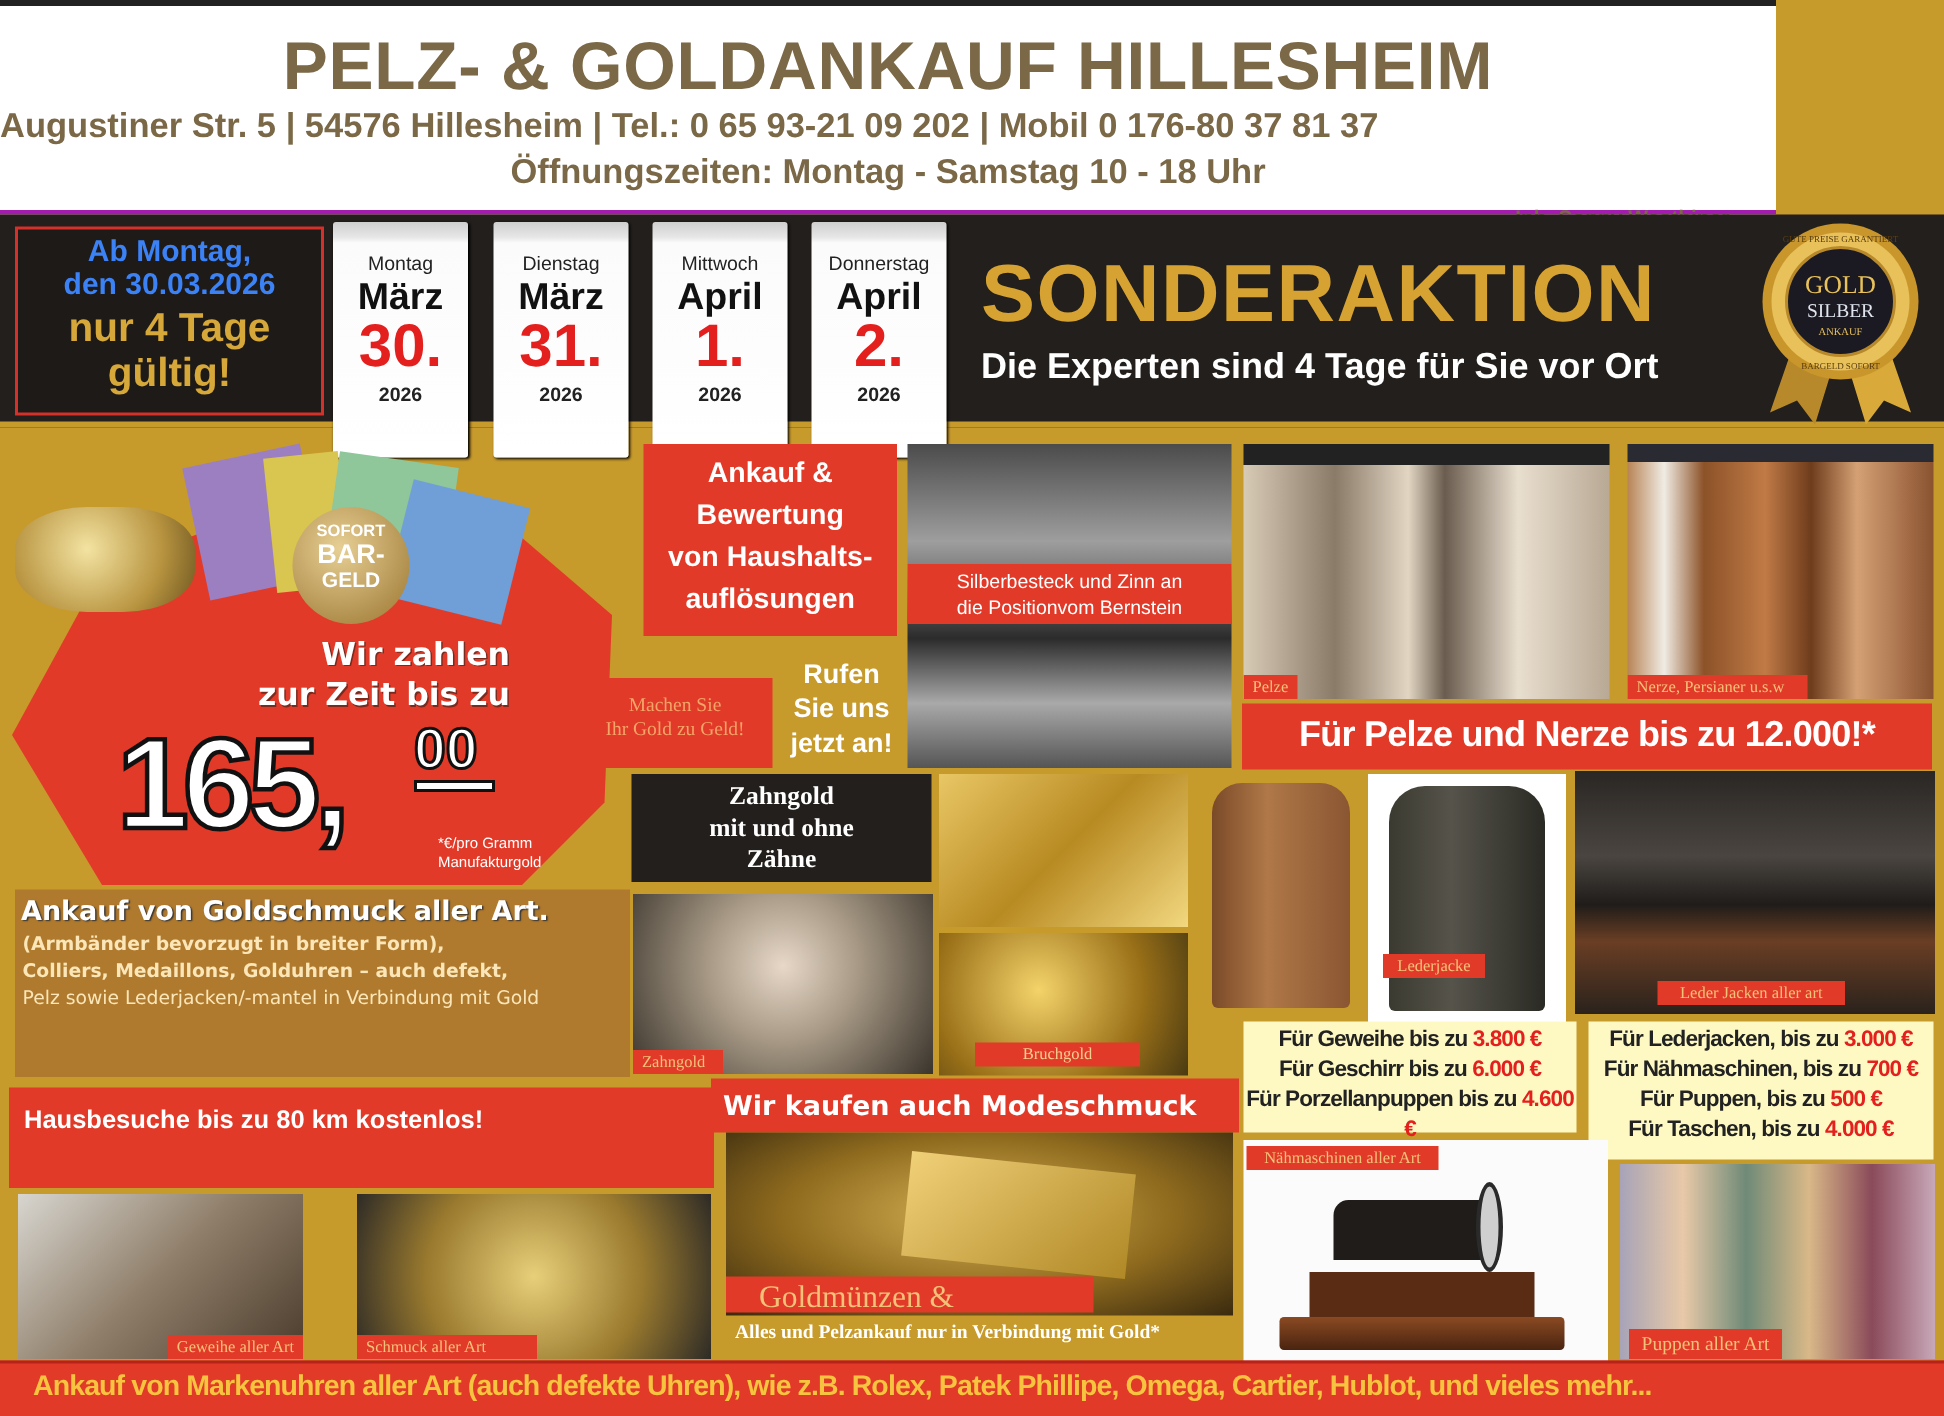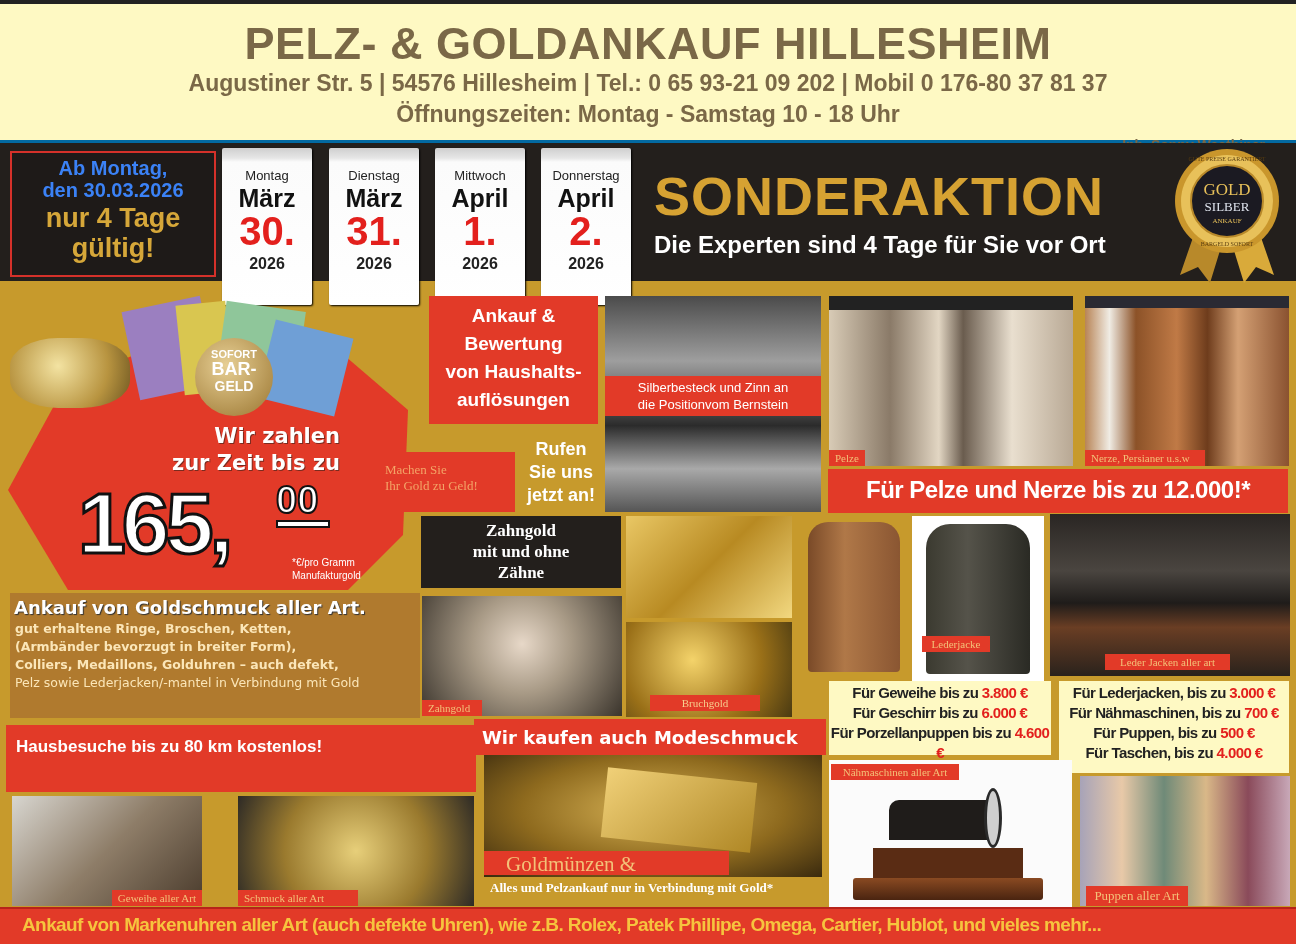--- a/index.html
+++ b/index.html
@@ -1,33 +1,33 @@
 <!DOCTYPE html>
 <html><head>
 <meta charset="utf-8">
 <style>
   * { box-sizing: border-box; margin: 0; padding: 0; }
   body { width: 1296px; height: 944px; overflow: hidden; background: #c79a2c; font-family: "Liberation Sans", sans-serif; position: relative; }
   .abs { position: absolute; }
   
-  #header { left: 0; top: 0; width: 1296px; height: 143px; background: #fef9c3; border-top: 4px solid #222; border-bottom: 3px solid #0369a1; }
+  #header { left: 0; top: 0; width: 1184px; height: 143px; background: #ffffff; border-top: 4px solid #222; border-bottom: 3px solid #a21caf; }
   #header .title { position: absolute; left: 0; width: 100%; top: 14px; text-align: center; color: #7a6847; font-size: 45px; font-weight: bold; letter-spacing: 0.5px; }
-  #header .addr { position: absolute; left: 0; width: 100%; top: 66px; text-align: center; color: #7a6847; font-size: 23px; font-weight: bold; }
+  #header .addr { position: absolute; left: 0; width: 100%; top: 66px; color: #7a6847; font-size: 23px; font-weight: bold; }
   #header .hours { position: absolute; left: 0; width: 100%; top: 97px; text-align: center; color: #7a6847; font-size: 23px; font-weight: bold; }
   #header .owner { position: absolute; right: 31px; top: 117px; color: #7a6847; font-size: 14px; font-weight: bold; margin-top: 16px; }
   
   #banner { left: 0; top: 143px; width: 1296px; height: 142px; background: #231f1c; border-bottom: 4px solid #c79a2c; }
   #ab-box { left: 10px; top: 8px; width: 206px; height: 126px; border: 2px solid #d5312a; background: #1e1a18; text-align: center; }
   #ab-box .l1 { color: #3b82f6; font-size: 20px; font-weight: bold; margin-top: 4px; line-height: 22px; }
   #ab-box .l2 { color: #d6a739; font-size: 27px; font-weight: bold; line-height: 30px; margin-top: 2px; }
   .cal { top: 5px; width: 90px; height: 157px; background: linear-gradient(#cfcfcf 0, #e6e6e6 10px, #fbfbfb 14px, #fff 100%); border-radius: 2px; text-align: center; box-shadow: 1px 1px 2px #000; }
   .cal .day { margin-top: 20px; font-size: 13px; color: #222; }
   .cal .mon { font-size: 25px; font-weight: bold; color: #111; line-height: 26px; margin-top: 2px; }
   .cal .num { font-size: 40px; font-weight: bold; color: #e3201d; line-height: 40px; }
-  .cal .yr { font-size: 16px; color: #222; margin-top: 4px; font-weight: bold; }
+  .cal .yr { font-size: 13px; color: #222; margin-top: 4px; font-weight: bold; }
   #sonder { left: 654px; top: 22px; color: #d6a232; font-size: 54px; font-weight: bold; letter-spacing: 1px; }
   #experten { left: 654px; top: 88px; color: #fff; font-size: 24px; font-weight: bold; }
   #badge { left: 1168px; top: 0px; width: 118px; height: 142px; }
   
   .red { background: #e23a28; }
   .photo { overflow: hidden; }
   .label { position: absolute; background: #e23a28; color: #f3c178; font-family: "Liberation Serif", serif; font-size: 11px; padding: 2px 6px; white-space: nowrap; }
   .pricebox { background: #fef9c3; text-align: center; font-weight: bold; color: #222; font-size: 15px; line-height: 20px; letter-spacing: -0.6px; }
   .pricebox span.v { color: #e3201d; }
 </style>
@@ -118,21 +118,20 @@
 <div class="abs" style="left:276px;top:480px;color:#fff;font-weight:bold;font-size:38px;line-height:40px;-webkit-text-stroke:2px #111;">00</div>
 <div class="abs" style="left:276px;top:520px;width:54px;height:8px;background:#fff;border:2px solid #111"></div>
 <div class="abs" style="left:292px;top:556px;color:#fff;font-size:10px;line-height:13px">
   <div>*€/pro Gramm</div>
   <div>Manufakturgold</div>
 </div>
 
 <div class="abs" style="left:10px;top:593px;width:410px;height:125px;background:#b07a2e;">
   <div style="margin:4px 0 0 4px;color:#fff;font-family:'DejaVu Sans',sans-serif;font-size:18px;font-weight:bold;text-shadow:1px 1px 1px #333">Ankauf von Goldschmuck aller Art.</div>
   <div style="margin:2px 0 0 5px;color:#fbe6b8;font-family:'DejaVu Sans',sans-serif;font-size:12.5px;font-weight:bold;line-height:18px">
-    <div>gut erhaltene Ringe, Broschen, Ketten,</div>
     <div>(Armbänder bevorzugt in breiter Form),</div>
     <div>Colliers, Medaillons, Golduhren – auch defekt,</div>
     <div style="font-weight:normal">Pelz sowie Lederjacken/-mantel in Verbindung mit Gold</div>
   </div>
 </div>
 
 <div class="abs red" style="left:6px;top:725px;width:470px;height:67px;">
   <div style="margin:11px 0 0 10px;color:#fff;font-size:17px;font-weight:bold;line-height:22px">
     <div>Hausbesuche bis zu 80 km kostenlos!</div>
   </div>
@@ -146,21 +145,21 @@
   <div class="label" style="left:0;bottom:0;width:120px">Schmuck aller Art</div>
 </div>
 
 <div class="abs red" style="left:429px;top:296px;width:169px;height:128px;text-align:center;color:#fff;font-weight:bold;font-size:19px;line-height:28px;padding-top:6px">
   <div>Ankauf &amp;</div>
   <div>Bewertung</div>
   <div>von Haushalts-</div>
   <div>auflösungen</div>
 </div>
 
-<div class="abs red" style="left:385px;top:452px;width:130px;height:60px;text-align:left;color:#f3a467;font-family:'Liberation Serif',serif;font-size:13px;line-height:16px;padding-top:10px">
+<div class="abs red" style="left:385px;top:452px;width:130px;height:60px;text-align:center;color:#f3a467;font-family:'Liberation Serif',serif;font-size:13px;line-height:16px;padding-top:10px">
   <div>Machen Sie</div>
   <div>Ihr Gold zu Geld!</div>
 </div>
 
 <div class="abs" style="left:519px;top:438px;width:84px;text-align:center;color:#fff;font-weight:bold;font-size:18px;line-height:23px">
   <div>Rufen</div>
   <div>Sie uns</div>
   <div>jetzt an!</div>
 </div>
 

